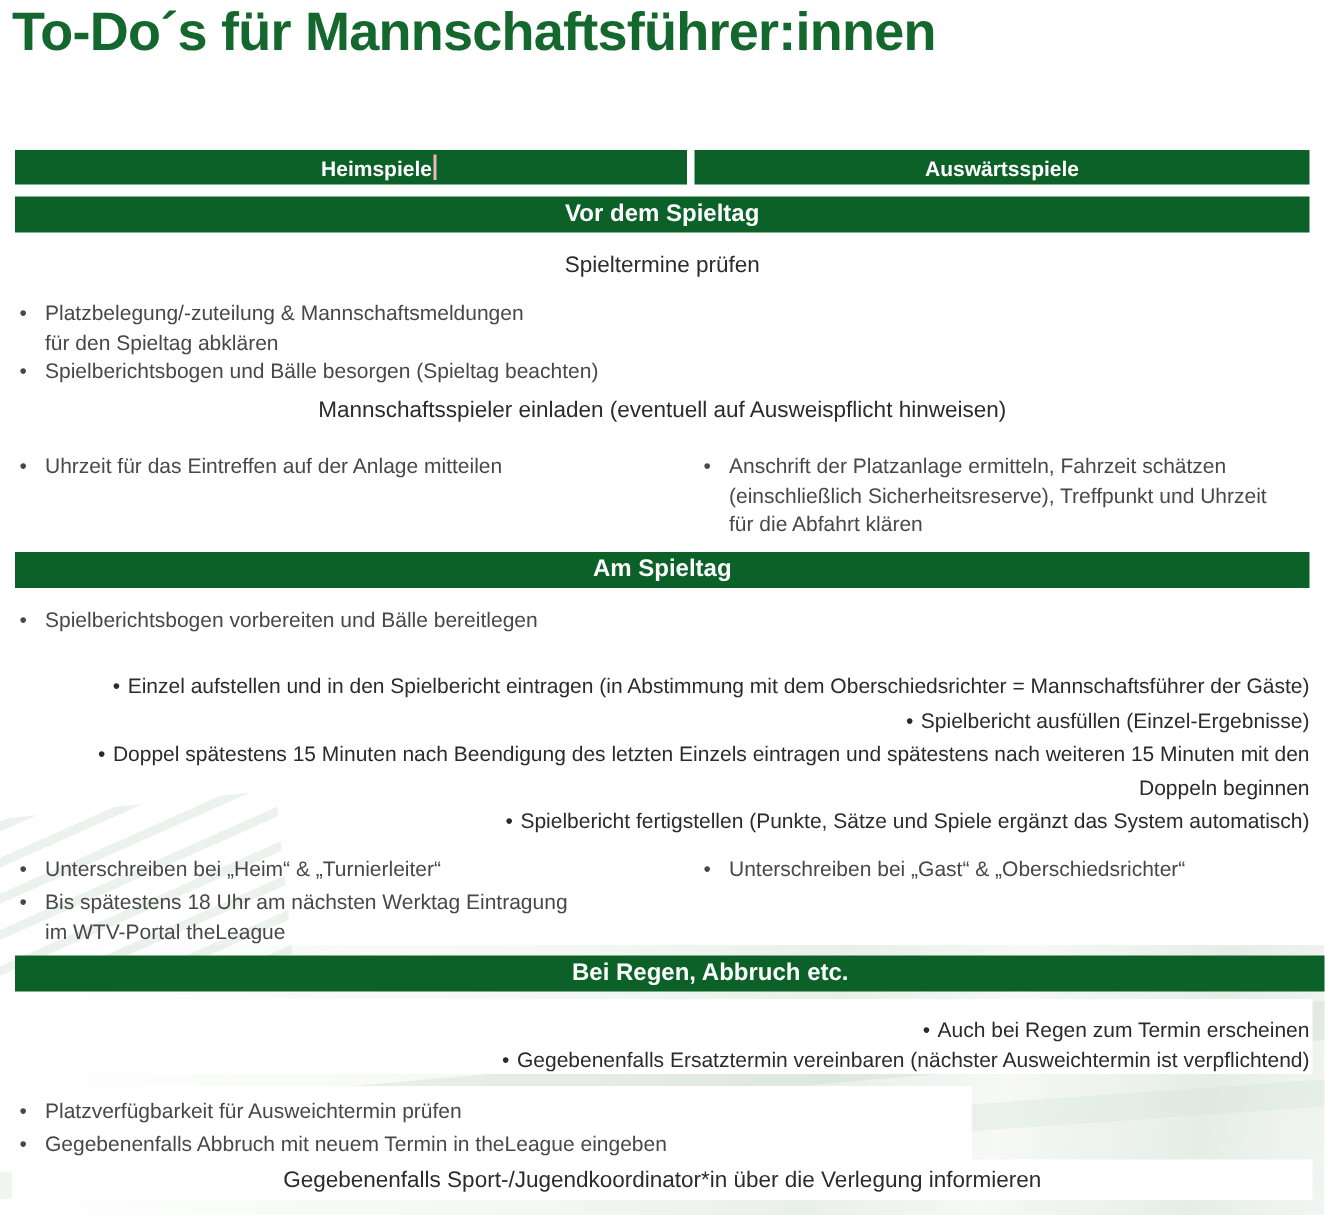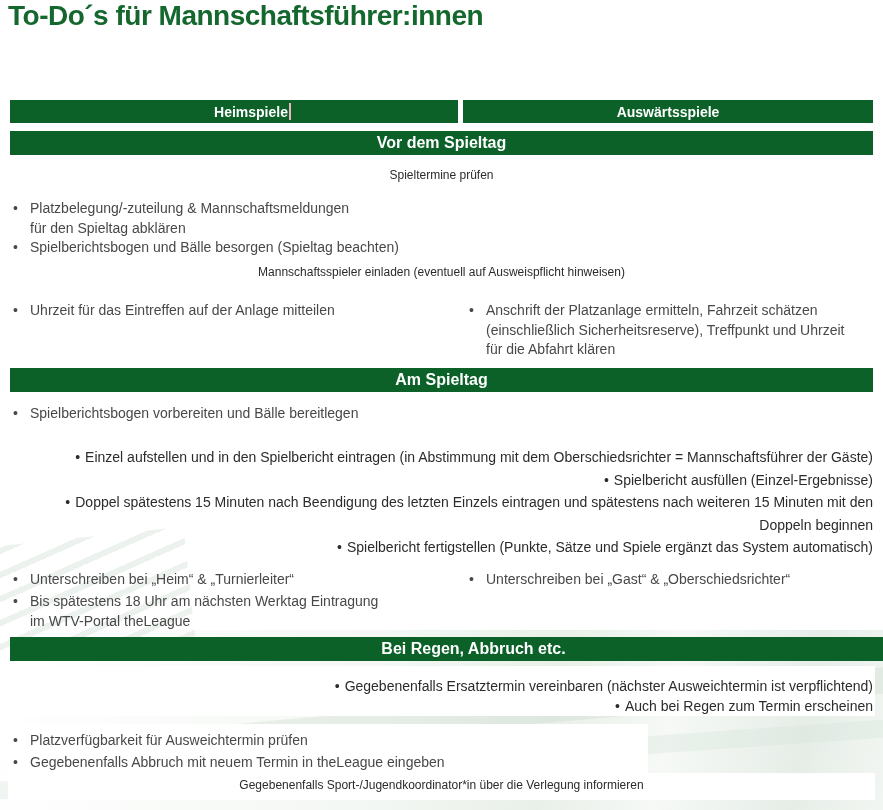--- a/index.html
+++ b/index.html
@@ -20,41 +20,41 @@
     background:repeating-linear-gradient(-18deg,rgba(208,222,212,.40) 0 6px,rgba(255,255,255,0) 6px 22px);
     transform:rotate(-6deg);}
   .whitebox{position:absolute;background:#ffffff;z-index:1;}
   .box-a{left:8px;top:666px;width:867px;height:50px;}
   .box-b{left:8px;top:724px;width:640px;height:50px;}
   .box-c{left:8px;top:773px;width:867px;height:27px;}
 
   
   .title{
     position:absolute;left:8px;top:0px;z-index:2;white-space:nowrap;
-    font-size:28px;font-weight:bold;letter-spacing:-0.5px;color:#14682e;
+    font-size:36px;font-weight:bold;letter-spacing:-0.5px;color:#14682e;
   }
 
   
   .bar{
     position:absolute;z-index:2;background:#0b6128;color:#ffffff;
     font-weight:bold;display:flex;align-items:center;justify-content:center;
   }
   .bar-tab{top:100px;height:23px;font-size:14px;}
   .bar-home{left:10px;width:411px;padding-left:37px;}
   .bar-away{left:463px;width:410px;}
   .bar-section{left:10px;width:863px;height:24px;font-size:16px;}
   .bar-before{top:131px;}
   .bar-matchday{top:368px;}
   .bar-rain{top:637px;padding-left:32px;}
   .caret{display:inline-block;width:2px;height:17px;background:#edb6bf;margin-left:1px;vertical-align:-3px;}
 
   
   .crow{
     position:absolute;left:10px;width:863px;z-index:2;text-align:center;
-    color:#2b2b2b;font-size:12px;
+    color:#2b2b2b;font-size:15px;
   }
   .li{
     position:absolute;z-index:2;display:flex;color:#484848;font-size:14px;line-height:19.5px;
   }
   .li .dot{width:17px;flex:0 0 17px;color:#484848;}
   .cblock{position:absolute;left:10px;width:863px;z-index:2;text-align:right;color:#2b2b2b;font-size:14px;}
   .cblock .ci{line-height:22.5px;}
   .cdot{margin-right:5px;}
 </style>
 </head>
@@ -141,22 +141,22 @@
 <div class="li" style="left:469px;top:570px;width:410px;">
   <span class="dot">•</span>
   <span>Unterschreiben bei „Gast“ &amp; „Oberschiedsrichter“</span>
 </div>
 
 <div class="bar bar-section bar-rain">
   <span>Bei Regen, Abbruch etc.</span>
 </div>
 
 <div class="cblock" style="top:676px;">
+  <div class="ci" style="line-height:20px;"><span class="cdot">•</span><span>Auch bei Regen zum Termin erscheinen</span></div>
   <div class="ci" style="line-height:20px;"><span class="cdot">•</span><span>Gegebenenfalls Ersatztermin vereinbaren (nächster Ausweichtermin ist verpflichtend)</span></div>
-  <div class="ci" style="line-height:20px;"><span class="cdot">•</span><span>Auch bei Regen zum Termin erscheinen</span></div>
 </div>
 
 <div class="li" style="left:13px;top:731px;width:520px;">
   <span class="dot">•</span>
   <span>Platzverfügbarkeit für Ausweichtermin prüfen</span>
 </div>
 <div class="li" style="left:13px;top:753px;width:520px;">
   <span class="dot">•</span>
   <span>Gegebenenfalls Abbruch mit neuem Termin in theLeague eingeben</span>
 </div>

